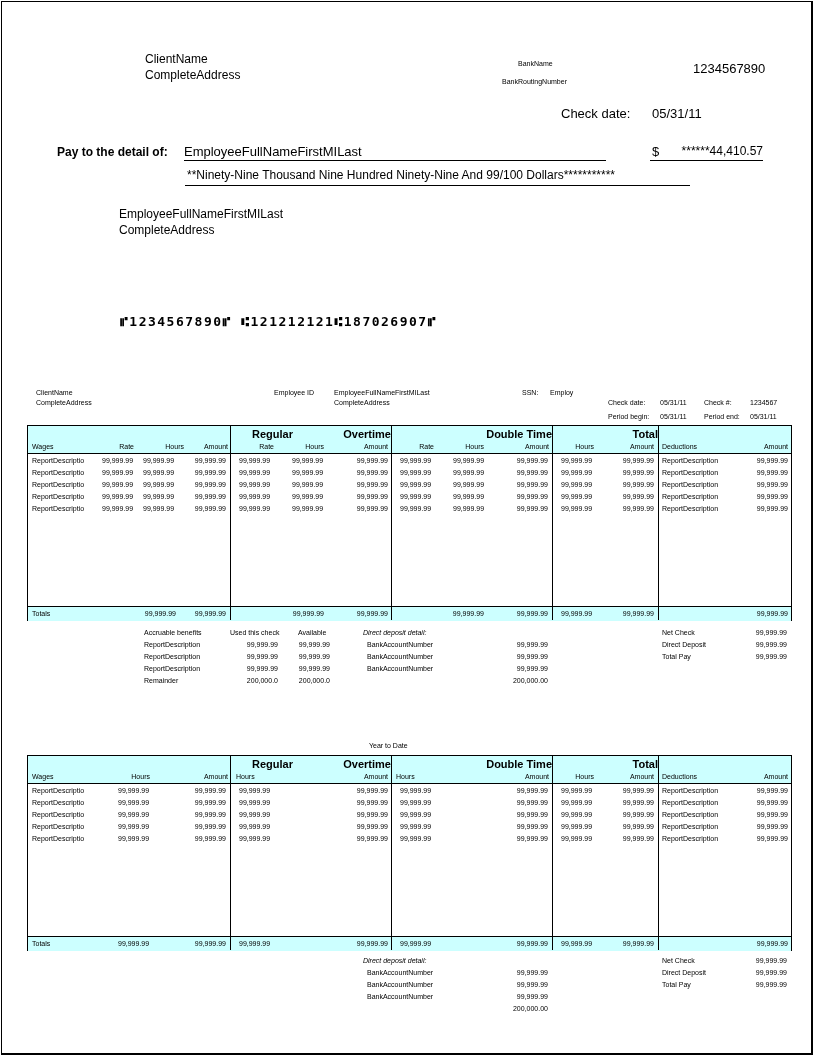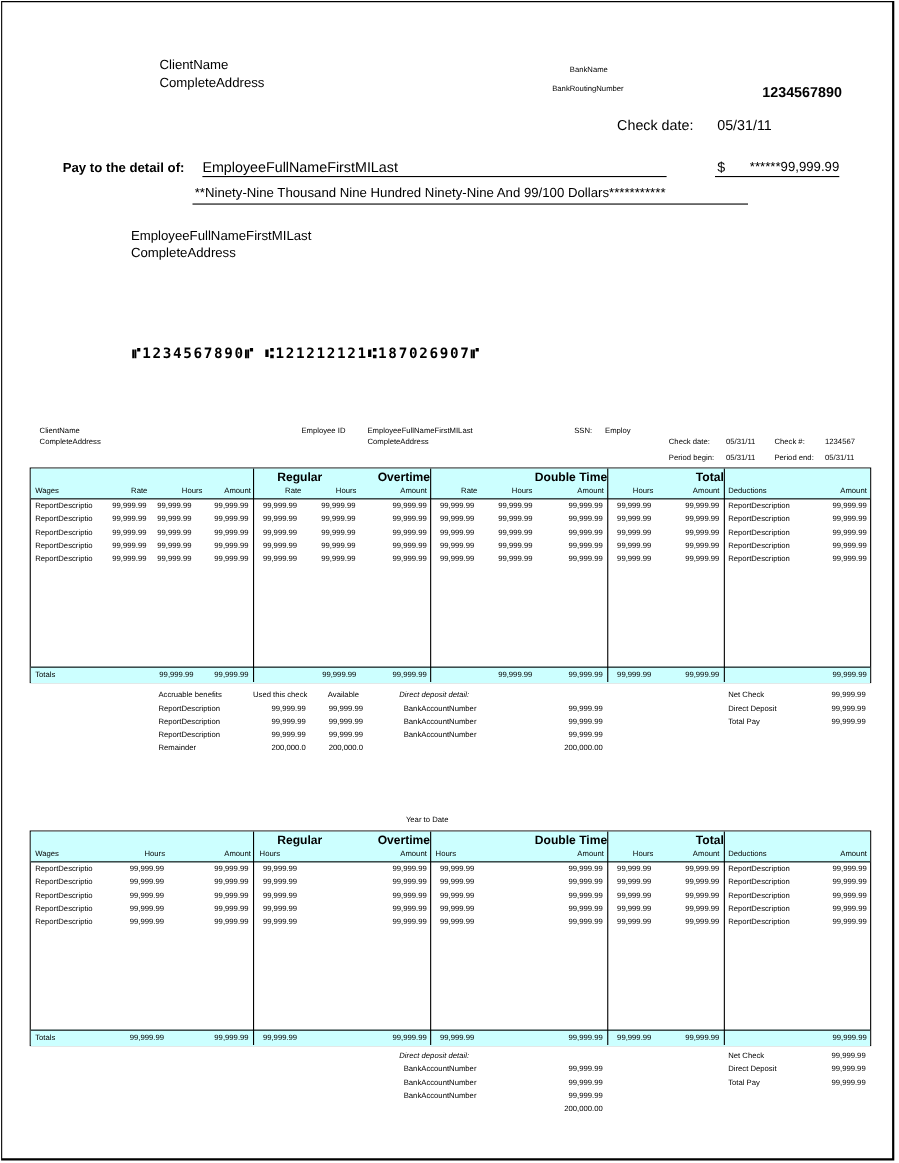--- a/index.html
+++ b/index.html
@@ -5,28 +5,28 @@
   * { box-sizing: border-box; margin: 0; padding: 0; }
   html, body { width: 817px; height: 1057px; background: #ffffff; overflow: hidden; }
   body { font-family: "Liberation Sans", sans-serif; color: #000; position: relative; }
   .page { position: absolute; left: 1px; top: 1px; width: 812px; height: 1054px; border: 1px solid #000; border-right-width: 2px; border-bottom-width: 2px; }
   .abs { position: absolute; white-space: nowrap; }
 
   
   .client { left: 143px; top: 49px; font-size: 12px; line-height: 16px; }
   .bankname { left: 516px; top: 58px; font-size: 7px; }
   .routing { left: 500px; top: 76px; font-size: 7px; }
-  .checkno { left: 691px; top: 74px; font-size: 13px; font-weight: bold; }
+  .checkno { left: 691px; top: 59px; font-size: 13px; font-weight: normal; }
   .checkdate-label { left: 559px; top: 104px; font-size: 13px; }
   .checkdate-val { left: 650px; top: 104px; font-size: 13px; }
   .payto-label { left: 55px; top: 143px; font-size: 12px; font-weight: bold; }
   .payee { left: 182px; top: 142px; width: 422px; font-size: 13px; border-bottom: 1px solid #000; height: 17px; }
   .dollar-sign { left: 650px; top: 142px; font-size: 13px; }
   .amount-box { left: 648px; top: 142px; width: 113px; border-bottom: 1px solid #000; height: 17px; font-size: 12px; text-align: right; }
-  .words { left: 173px; top: 166px; width: 505px; font-size: 12px; border-bottom: 1px solid #000; height: 18px; padding-left: 2px; }
+  .words { left: 183px; top: 166px; width: 505px; font-size: 12px; border-bottom: 1px solid #000; height: 18px; padding-left: 2px; }
   .payee-addr { left: 117px; top: 204px; font-size: 12px; line-height: 16px; }
   .micr { left: 118px; top: 312px; font-family: "DejaVu Sans Mono", monospace; font-size: 13px; letter-spacing: 1.5px; font-weight: bold; }
 
   
   .tiny { font-size: 7px; line-height: 10px; }
   .stub-client { left: 34px; top: 386px; }
   .stub-empid { left: 272px; top: 386px; }
   .stub-emp { left: 332px; top: 386px; }
   .stub-ssn { left: 520px; top: 386px; }
   .stub-ssnval { left: 548px; top: 386px; }
@@ -63,21 +63,21 @@
     <div>CompleteAddress</div>
   </div>
   <div class="abs bankname">BankName</div>
   <div class="abs routing">BankRoutingNumber</div>
   <div class="abs checkno">1234567890</div>
   <div class="abs checkdate-label">Check date:</div>
   <div class="abs checkdate-val">05/31/11</div>
 
   <div class="abs payto-label">Pay to the detail of:</div>
   <div class="abs payee">EmployeeFullNameFirstMILast</div>
-  <div class="abs amount-box">******99,999.99</div>
+  <div class="abs amount-box">******44,410.57</div>
   <div class="abs dollar-sign">$</div>
   <div class="abs words">**Ninety-Nine Thousand Nine Hundred Ninety-Nine And 99/100 Dollars***********</div>
 
   <div class="abs payee-addr">
     <div>EmployeeFullNameFirstMILast</div>
     <div>CompleteAddress</div>
   </div>
   <div class="abs micr">⑈1234567890⑈ ⑆121212121⑆187026907⑈</div>
 
   <div class="abs tiny stub-client">

